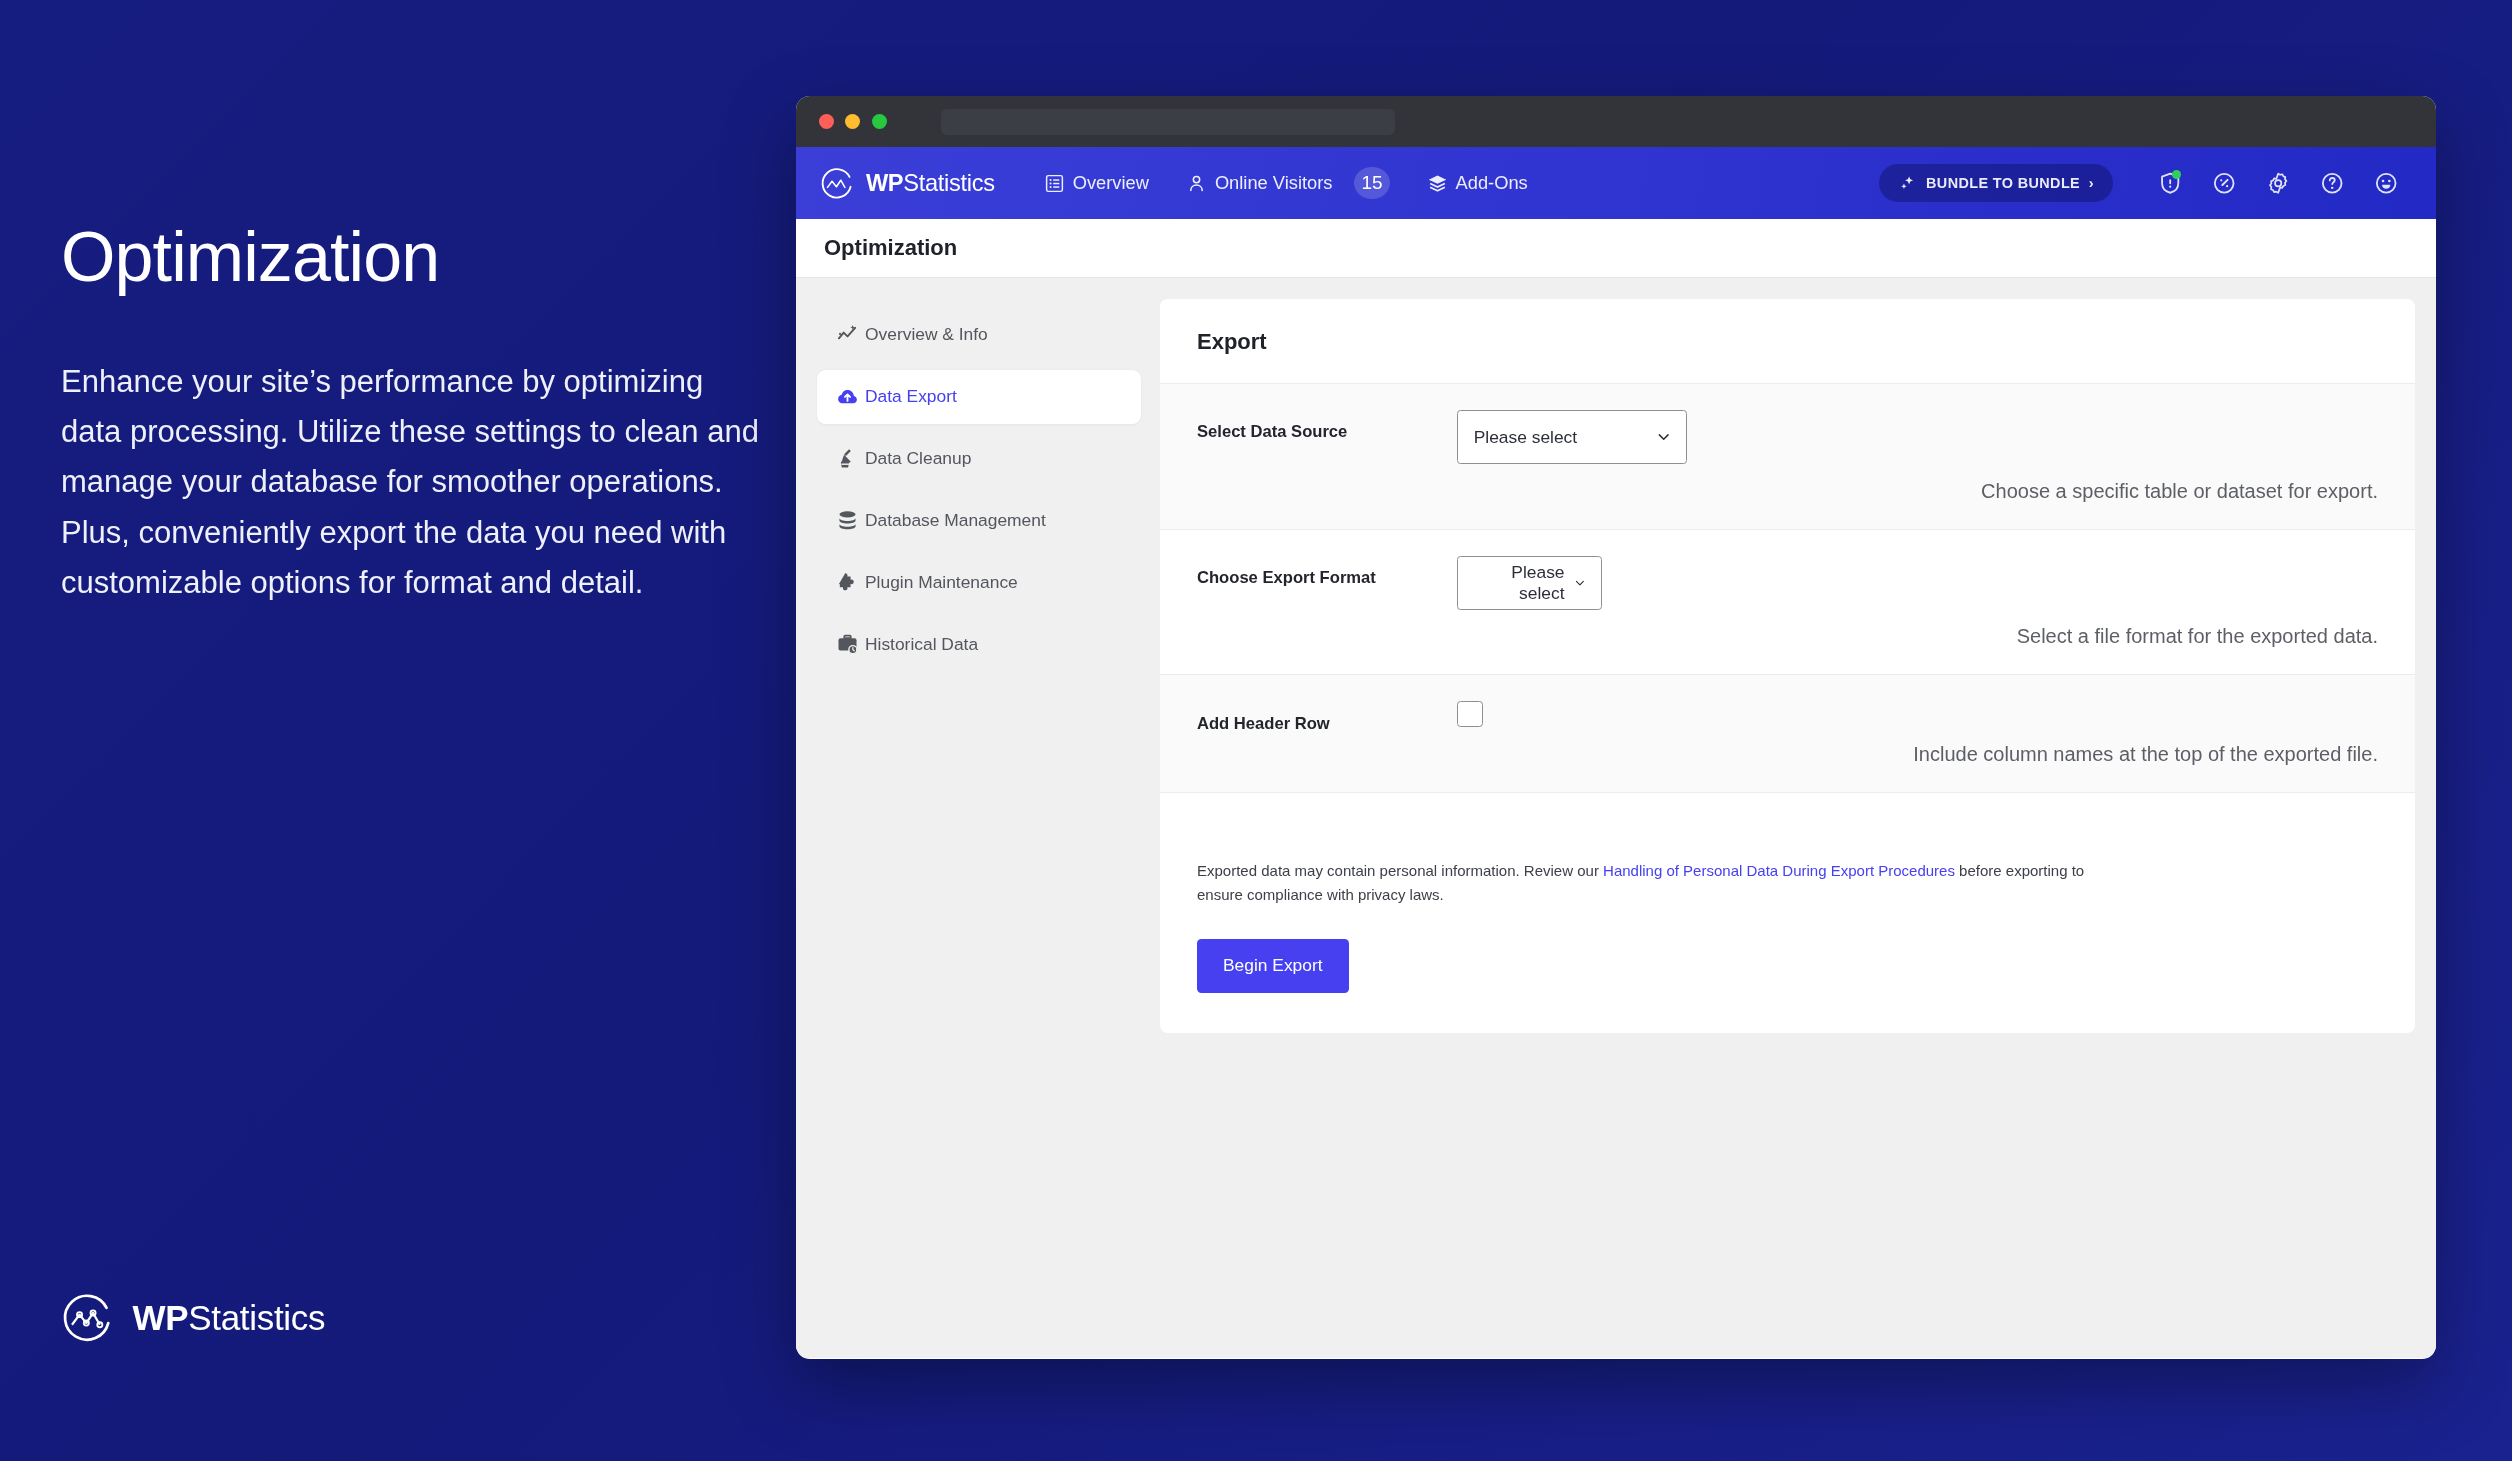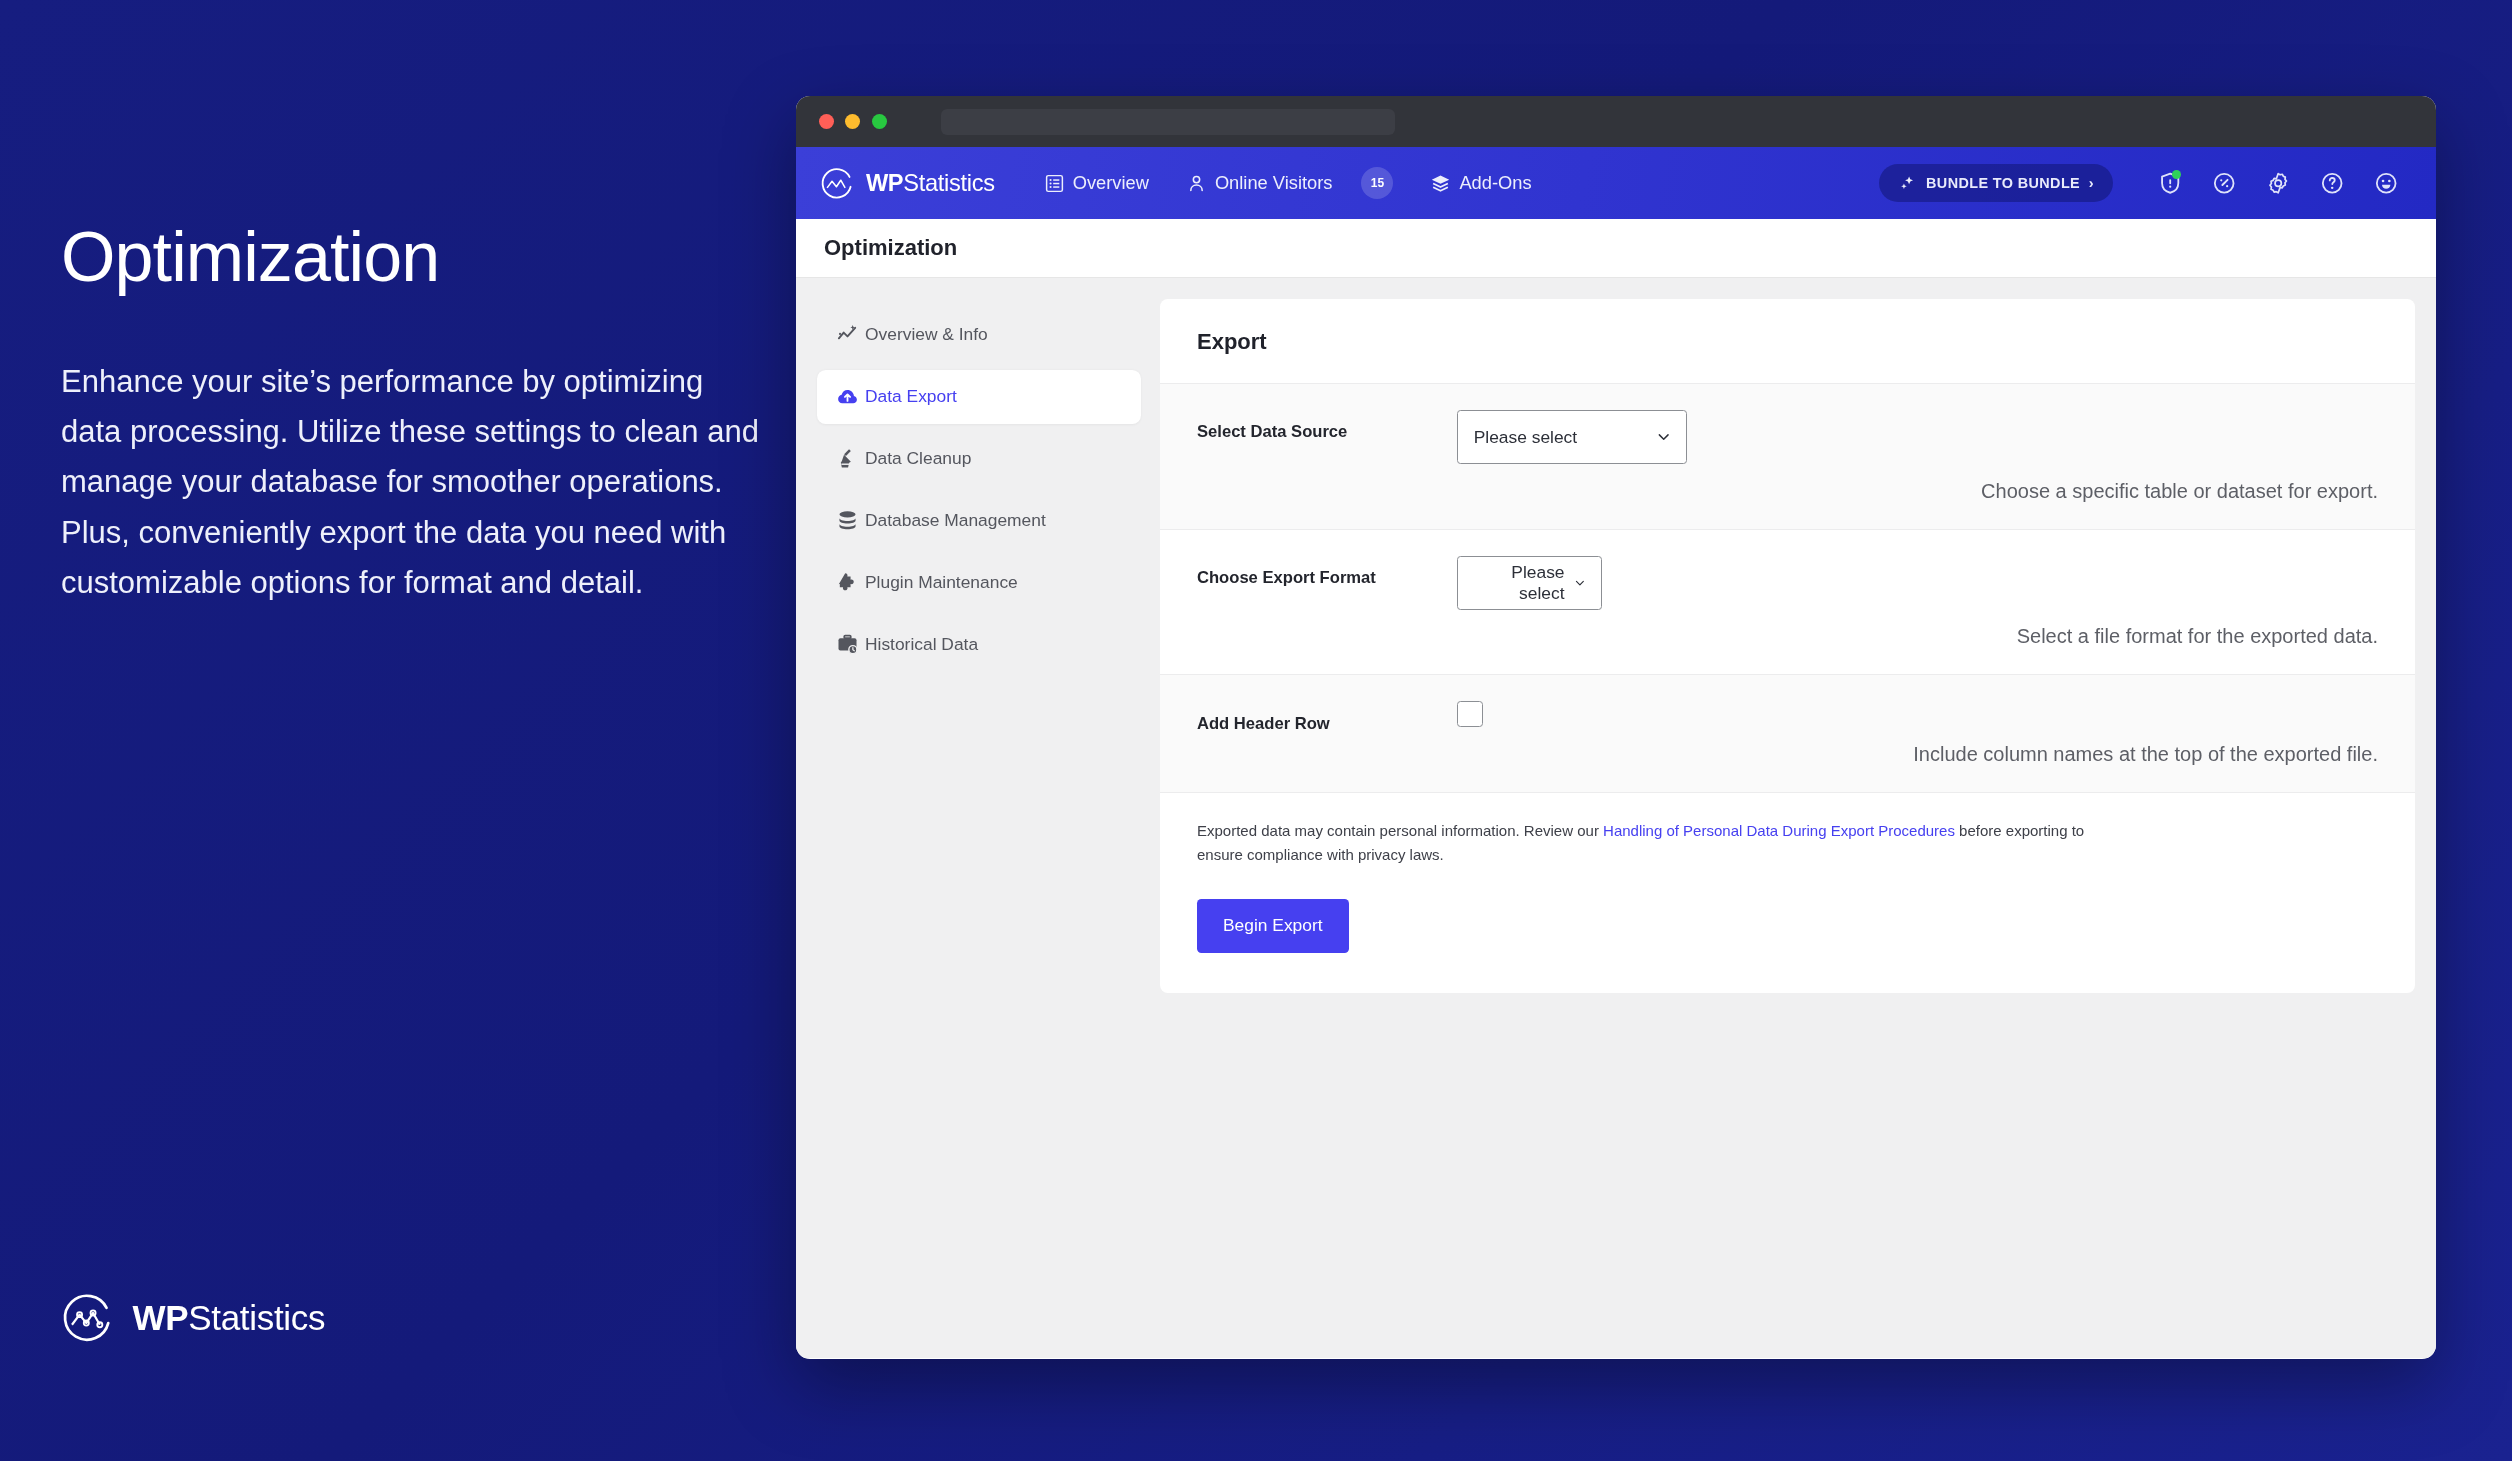--- a/index.html
+++ b/index.html
@@ -40,23 +40,23 @@
   }
   .brand { display:flex; align-items:center; gap:10.5px; margin-right:49px; }
   .brand-mark { width:35px; height:35px; flex:none; }
   .brand-text { font-size:23.6px; color:#fff; letter-spacing:-0.3px; white-space:nowrap; }
   .brand-text b{font-weight:700;} .brand-text span{font-weight:400;}
 
   .nav { display:flex; align-items:center; gap:37px; }
   .nav-item { display:flex; align-items:center; gap:8px; color:#eceefc; font-size:18.3px; cursor:pointer; white-space:nowrap; }
   .nav-item svg { flex:none; }
   .badge {
-    margin-left:21px; min-width:32px; height:32px; border-radius:50%;
-    background:rgba(255,255,255,.17); color:#fff; font-size:12px;
-    display:flex; align-items:center; justify-content:center; padding:0 7px;font-weight:bold;
+    margin-left:14px; min-width:32px; height:32px; border-radius:50%;
+    background:rgba(255,255,255,.17); color:#fff; font-size:19px;
+    display:flex; align-items:center; justify-content:center; padding:0 7px;
   }
 
   .appbar-right { margin-left:auto; display:flex; align-items:center; gap:0; padding-right:23px; }
   .upgrade {
     display:flex; align-items:center; gap:8.7px; height:38px; padding:0 19px;
     border-radius:19px; background:rgba(10,14,90,.42); color:#e9ebfb;
     font-size:14.4px; font-weight:600; letter-spacing:0.4px; cursor:pointer; white-space:nowrap;
     margin-right:30px;
   }
   .ic-btn { width:54px; height:44px; display:flex; align-items:center; justify-content:center; cursor:pointer; position:relative; }
@@ -92,21 +92,21 @@
     display:flex; align-items:center; justify-content:space-between;
     padding:0 14px 0 15.7px; font-size:17.4px; color:#2c2f38; cursor:pointer;
   }
   .select.wide { width:230px; }
   .select.narrow { width:145px; gap:8.7px; justify-content:flex-start; }
 
   .checkbox { width:26px; height:26px; border:0.9px solid #8c8f94; border-radius:3.5px; background:#fff; cursor:pointer; }
 
   .notice { padding:26px 37px 40px 37px; border-top:0.9px solid #ececed; }
   .notice-title { font-size:15.7px; font-weight:700; color:#23252d; margin-bottom:12.2px; }
-  .notice-text { font-size:15px; line-height:1.62; color:#3e4049; max-width:898px; }
+  .notice-text { font-size:15px; line-height:1.62; color:#3e4049; max-width:898px;margin-top:40px; }
   .notice-text a { color:#4640f0; text-decoration:none; }
   .btn-primary {
     margin-top:31px; display:inline-flex; align-items:center; justify-content:center;
     height:54px; padding:0 26px; border-radius:4.4px; background:#4640f0;
     color:#fff; font-size:17.4px; font-weight:400; border:none; cursor:pointer;
   }
 </style>
 </head>
 <body>
 

